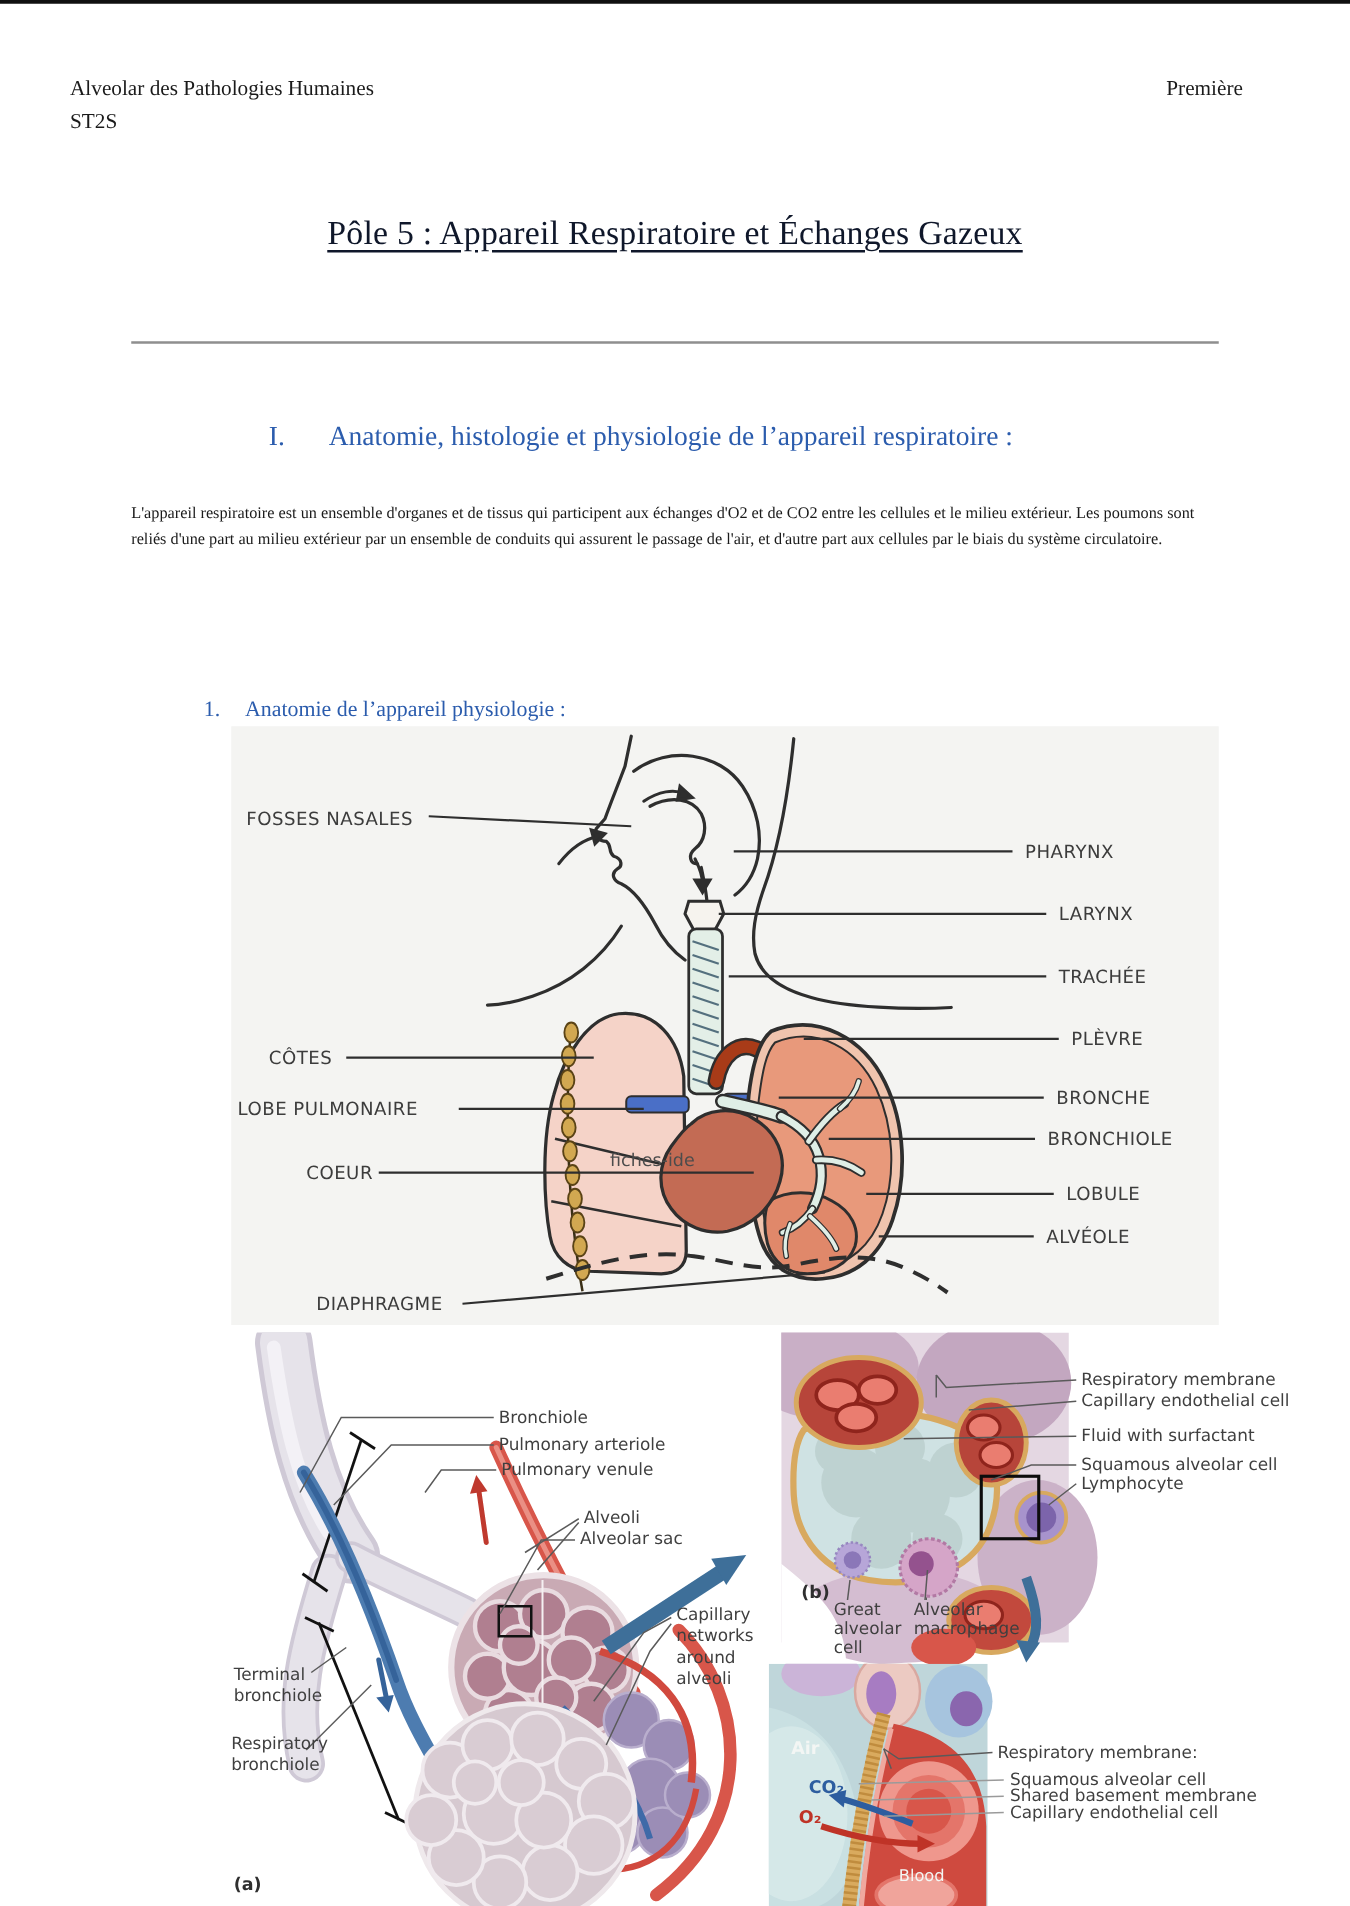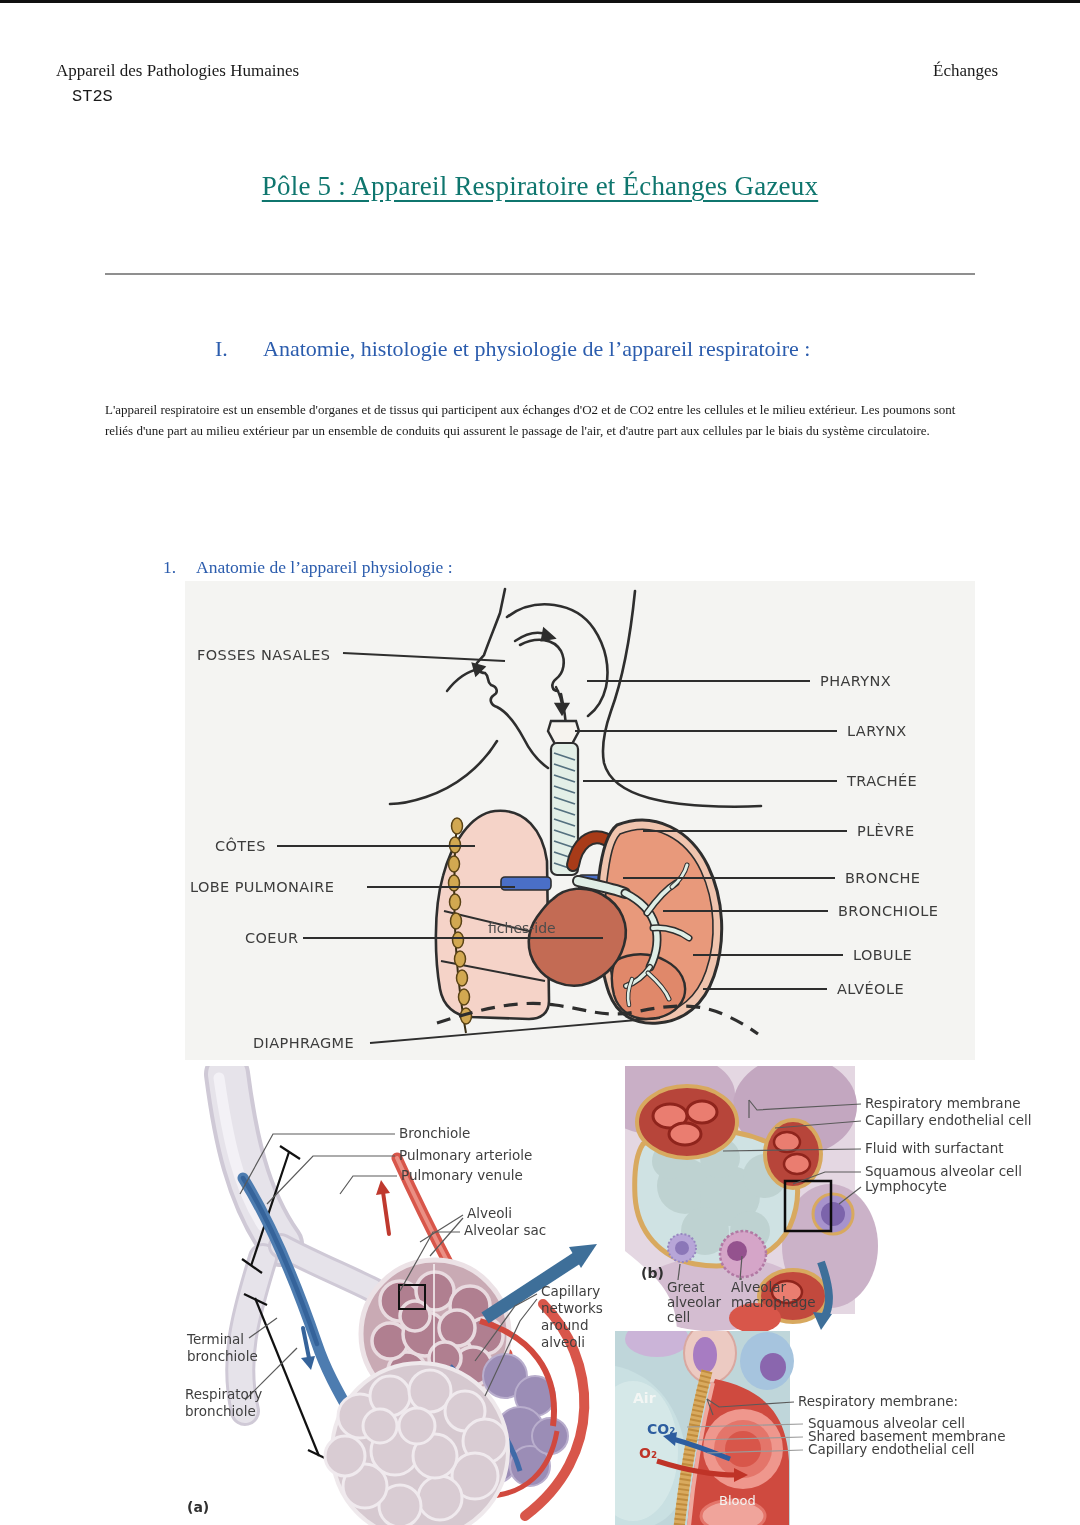--- a/index.html
+++ b/index.html
@@ -1,20 +1,20 @@
 <!DOCTYPE html>
 <html><head>
 <meta charset="utf-8">
 <style>
   html,body{margin:0;padding:0;background:#ffffff;}
   .page{position:relative;width:1080px;height:1525px;background:#ffffff;overflow:hidden;
         font-family:"Liberation Serif",serif;color:#1a1a1a;border-top:3px solid #101010;box-sizing:border-box;}
   .abs{position:absolute;}
   .hdr{font-size:17px;line-height:24px;}
-  .doc-title{width:1080px;text-align:center;font-size:27px;color:#0f766e;text-decoration:underline;
+  .doc-title{width:1080px;text-align:center;font-size:27px;color:#0f172a;text-decoration:underline;
              text-underline-offset:5px;letter-spacing:.2px;}
   .divider{height:0;border-top:2px solid #8f8f8f;}
   .sect{font-size:22px;color:#2b5cad;display:flex;}
   .sect .num{width:48px;}
   .para{width:874px;font-size:13px;line-height:1.63;}
   .list{font-size:17.5px;color:#2b5cad;display:flex;}
   .list .num{width:33px;}
   .panel{background:#f4f4f2;}
   svg text{user-select:none;}
   .dlabel{font-family:"DejaVu Sans",sans-serif;font-size:14.5px;fill:#3c3c3c;letter-spacing:.4px;}
@@ -26,23 +26,23 @@
   .fo2{font-family:"DejaVu Sans",sans-serif;font-size:14px;font-weight:bold;fill:#bf3327;}
   .lline{stroke:#2e2e2e;stroke-width:1.8;}
   .thin{stroke:#5a5a5a;stroke-width:1.2;fill:none;}
   .thinl{stroke:#9a9a9a;stroke-width:1.2;fill:none;}
 </style>
 </head>
 <body>
 
 <div class="page">
 
-  <div class="abs hdr" style="left:56px;top:56px;">Appareil des Pathologies Humaines</div>
-  <div class="abs hdr" style="left:72px;top:82px;font-family:Liberation Mono, monospace;">ST2S</div>
-  <div class="abs hdr" style="left:933px;top:56px;">Échanges</div>
+  <div class="abs hdr" style="left:56px;top:56px;">Alveolar des Pathologies Humaines</div>
+  <div class="abs hdr" style="left:56px;top:82px;">ST2S</div>
+  <div class="abs hdr" style="left:933px;top:56px;">Première</div>
 
   <div class="abs doc-title" style="left:0;top:168px;">Pôle 5 : Appareil Respiratoire et Échanges Gazeux</div>
 
   <div class="abs divider" style="left:105px;top:270px;width:870px;"></div>
 
   <div class="abs sect" style="left:215px;top:333px;">
     <span class="num">I.</span>
     <span>Anatomie, histologie et physiologie de l’appareil respiratoire :</span>
   </div>
 

